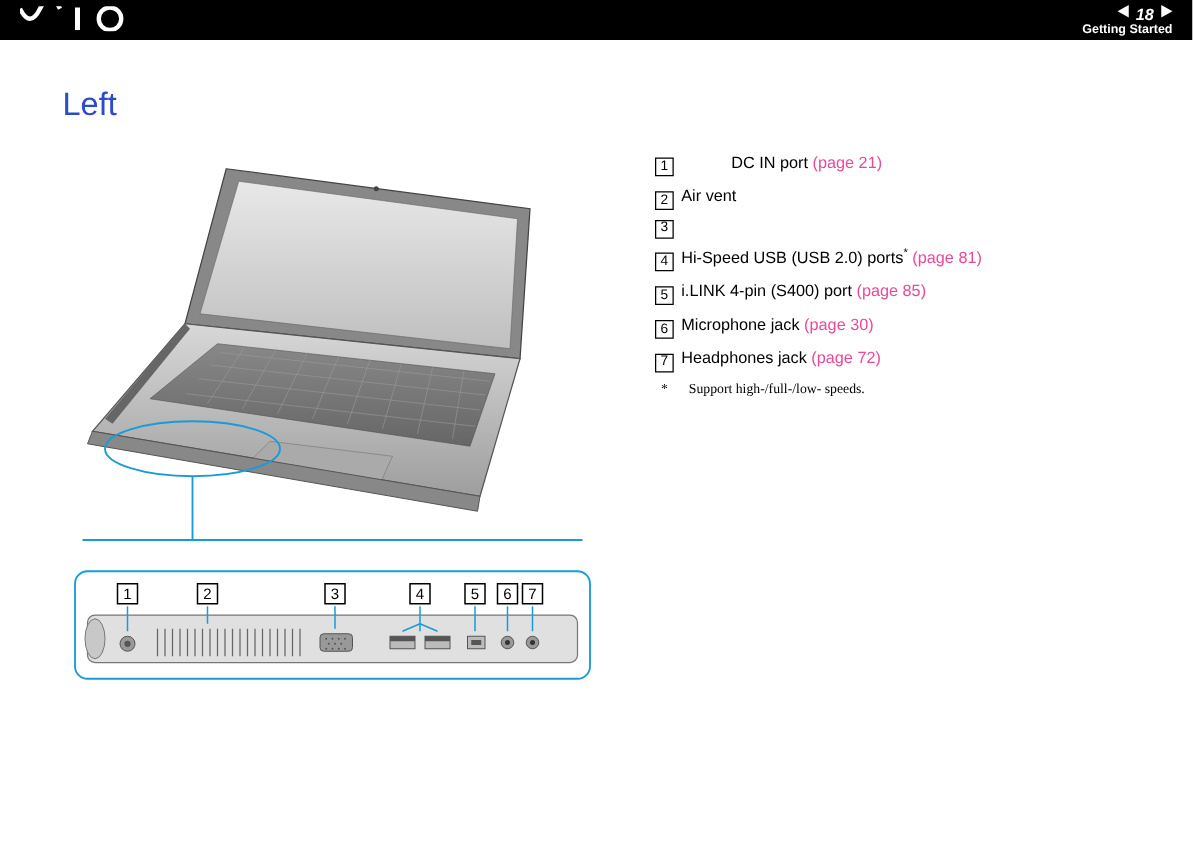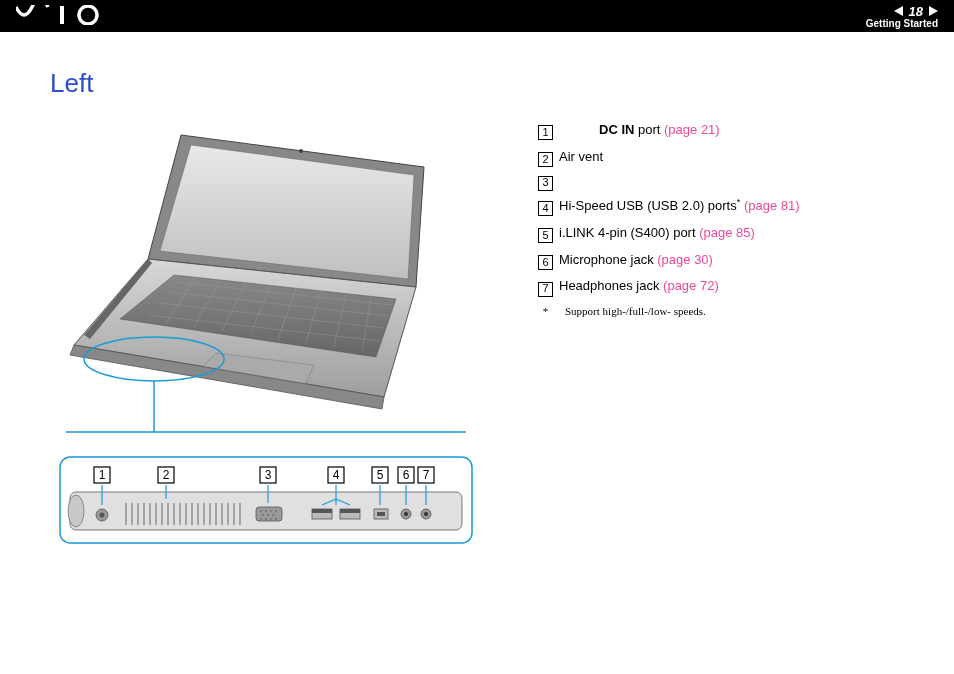--- a/index.html
+++ b/index.html
@@ -29,42 +29,42 @@
     .header-right {
       text-align: right;
       display: flex;
       flex-direction: column;
       align-items: flex-end;
       gap: 0;
       font-size: 12px;
     }
     .page-nav {
       display: flex;
-      align-items: center;
+      align-items: flex-start;
       gap: 6px;
       font-weight: bold;
       font-style: italic;
       font-size: 13px;
     }
     .arrow-left, .arrow-right {
       width: 0; height: 0;
       border-top: 5px solid transparent;
       border-bottom: 5px solid transparent;
     }
     .arrow-left { border-right: 9px solid #fff; }
     .arrow-right { border-left: 9px solid #fff; }
     .section-label {
       font-weight: bold;
       font-size: 10px;
       margin-top: -1px;
     }
     .content {
       padding: 36px 40px 20px 56px;
       display: flex;
-      gap: 52px;
+      gap: 38px;
     }
     .left-col {
       flex: 0 0 430px;
     }
     .section-title {
       color: #2e4bc7;
       font-size: 26px;
       font-weight: normal;
       margin-bottom: 28px;
       margin-left: -6px;
@@ -93,21 +93,21 @@
       height: 15px;
       border: 1.2px solid #000;
       font-size: 11px;
       font-weight: normal;
       align-items: center;
       justify-content: center;
       flex: 0 0 15px;
       position: relative;
       top: 2px;
     }
-    .bold { font-weight: bold; padding-left: 40px; }
+    .bold { font-weight: normal; padding-left: 40px; }
     .link { color: #ec4899; }
     .footnote {
       display: flex;
       gap: 12px;
       font-size: 11px;
       margin-top: 4px;
       font-family: "Times New Roman", serif;
     }
     .footnote-star {
       width: 15px;

